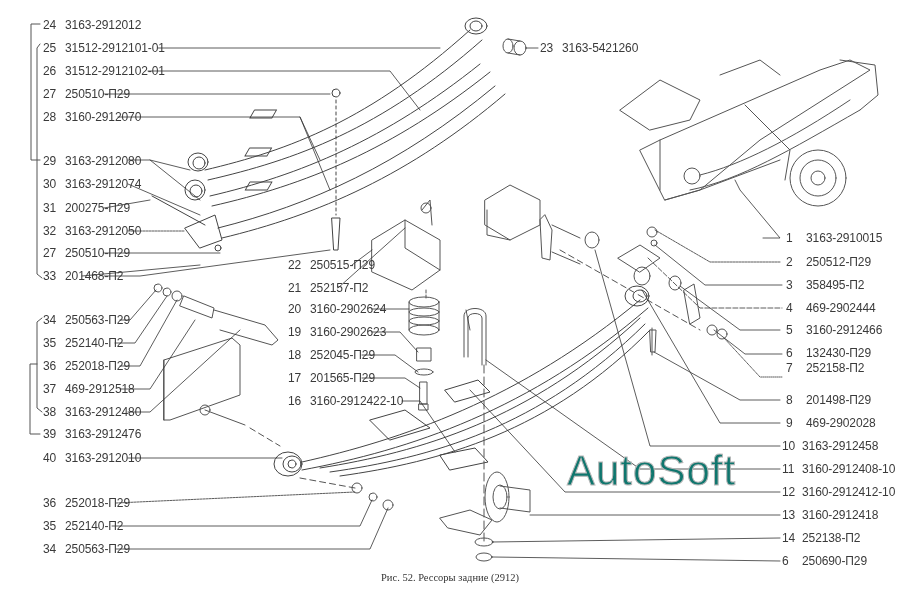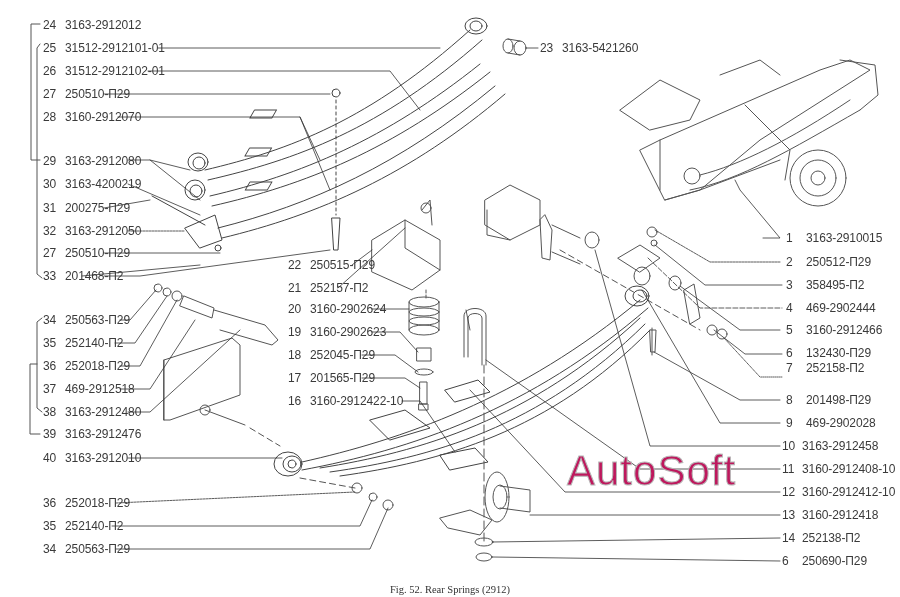--- a/index.html
+++ b/index.html
@@ -2,21 +2,21 @@
 <html><head>
 <meta charset="utf-8">
 <style>
   html, body { margin: 0; padding: 0; background: #ffffff; }
   #stage { position: relative; width: 900px; height: 597px; overflow: hidden; background: #fff; font-family: "Liberation Sans", sans-serif; }
   #drawing { position: absolute; left: 0; top: 0; width: 900px; height: 597px; }
   .lbl { position: absolute; font-family: "Liberation Sans", sans-serif; font-size: 12px; font-weight: normal; color: #3a3a3a; white-space: nowrap; letter-spacing: -0.1px; line-height: 12px; }
   .lbl .num { display: inline-block; width: 22px; }
   .lbl.right .num { width: 20px; }
   .caption { position: absolute; left: 0; width: 900px; text-align: center; font-family: "Liberation Serif", serif; font-size: 10.5px; color: #333; line-height: 11px; }
-  .watermark { position: absolute; left: 567px; top: 449px; font-family: "Liberation Sans", sans-serif; font-size: 42px; color: #be185d; -webkit-text-stroke: 1px #b8b8b8; letter-spacing: 1px; line-height: 44px; }
+  .watermark { position: absolute; left: 567px; top: 449px; font-family: "Liberation Sans", sans-serif; font-size: 42px; color: #0f766e; -webkit-text-stroke: 1px #b8b8b8; letter-spacing: 1px; line-height: 44px; }
 </style>
 </head>
 <body>
 
 <div id="stage">
 
   <svg id="drawing" viewBox="0 0 900 597">
     <g fill="none" stroke="#555" stroke-width="1" stroke-linecap="round" stroke-linejoin="round">
 
       <g>
@@ -223,21 +223,21 @@
   </svg>
 
   <div class="watermark">AutoSoft</div>
 
   <div class="lbl" style="left:43px;top:19px"><span class="num">24</span><span>3163-2912012</span></div>
   <div class="lbl" style="left:43px;top:42px"><span class="num">25</span><span>31512-2912101-01</span></div>
   <div class="lbl" style="left:43px;top:65px"><span class="num">26</span><span>31512-2912102-01</span></div>
   <div class="lbl" style="left:43px;top:88px"><span class="num">27</span><span>250510-П29</span></div>
   <div class="lbl" style="left:43px;top:111px"><span class="num">28</span><span>3160-2912070</span></div>
   <div class="lbl" style="left:43px;top:155px"><span class="num">29</span><span>3163-2912080</span></div>
-  <div class="lbl" style="left:43px;top:178px"><span class="num">30</span><span>3163-4200219</span></div>
+  <div class="lbl" style="left:43px;top:178px"><span class="num">30</span><span>3163-2912074</span></div>
   <div class="lbl" style="left:43px;top:202px"><span class="num">31</span><span>200275-П29</span></div>
   <div class="lbl" style="left:43px;top:225px"><span class="num">32</span><span>3163-2912050</span></div>
   <div class="lbl" style="left:43px;top:247px"><span class="num">27</span><span>250510-П29</span></div>
   <div class="lbl" style="left:43px;top:270px"><span class="num">33</span><span>201468-П2</span></div>
   <div class="lbl" style="left:43px;top:314px"><span class="num">34</span><span>250563-П29</span></div>
   <div class="lbl" style="left:43px;top:337px"><span class="num">35</span><span>252140-П2</span></div>
   <div class="lbl" style="left:43px;top:360px"><span class="num">36</span><span>252018-П29</span></div>
   <div class="lbl" style="left:43px;top:383px"><span class="num">37</span><span>469-2912518</span></div>
   <div class="lbl" style="left:43px;top:406px"><span class="num">38</span><span>3163-2912480</span></div>
   <div class="lbl" style="left:43px;top:428px"><span class="num">39</span><span>3163-2912476</span></div>
@@ -265,14 +265,14 @@
   <div class="lbl right" style="left:786px;top:362px"><span class="num">7</span><span>252158-П2</span></div>
   <div class="lbl right" style="left:786px;top:394px"><span class="num">8</span><span>201498-П29</span></div>
   <div class="lbl right" style="left:786px;top:417px"><span class="num">9</span><span>469-2902028</span></div>
   <div class="lbl right" style="left:782px;top:440px"><span class="num">10</span><span>3163-2912458</span></div>
   <div class="lbl right" style="left:782px;top:463px"><span class="num">11</span><span>3160-2912408-10</span></div>
   <div class="lbl right" style="left:782px;top:486px"><span class="num">12</span><span>3160-2912412-10</span></div>
   <div class="lbl right" style="left:782px;top:509px"><span class="num">13</span><span>3160-2912418</span></div>
   <div class="lbl right" style="left:782px;top:532px"><span class="num">14</span><span>252138-П2</span></div>
   <div class="lbl right" style="left:782px;top:555px"><span class="num">6</span><span>250690-П29</span></div>
 
-  <div class="caption" style="top:584px">Fig. 52. Rear Springs (2912)</div>
+  <div class="caption" style="top:572px">Рис. 52. Рессоры задние (2912)</div>
 </div>
 
 </body></html>

